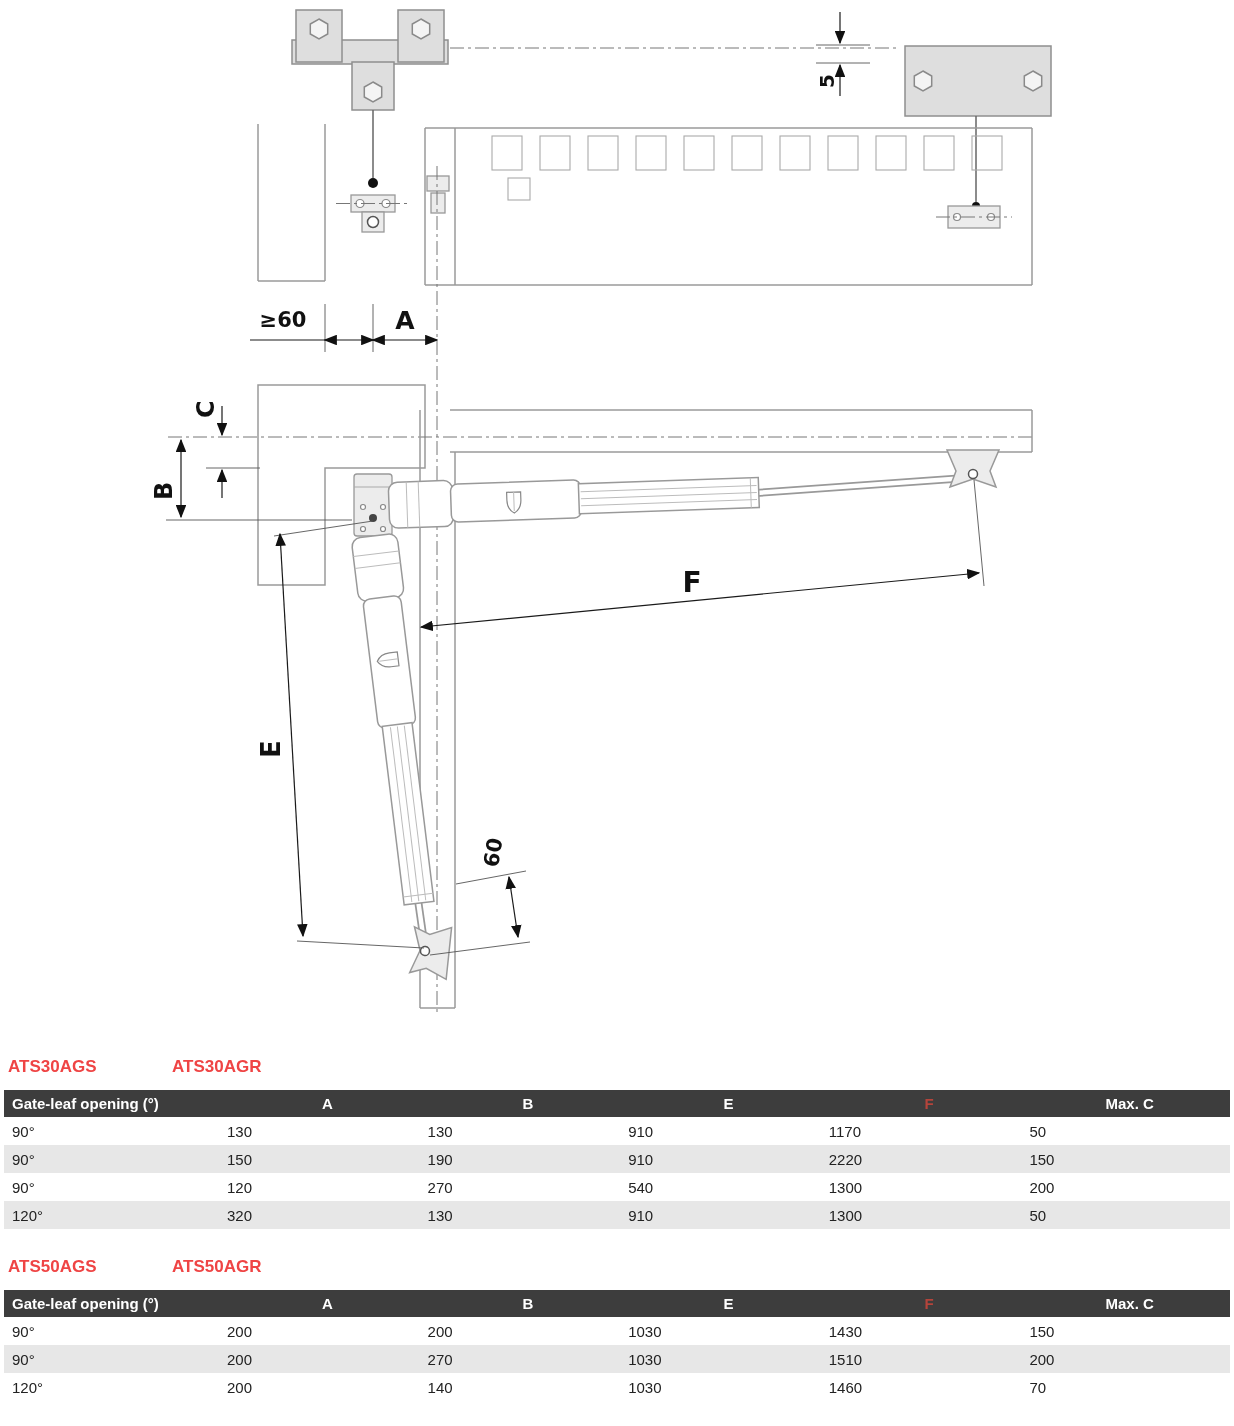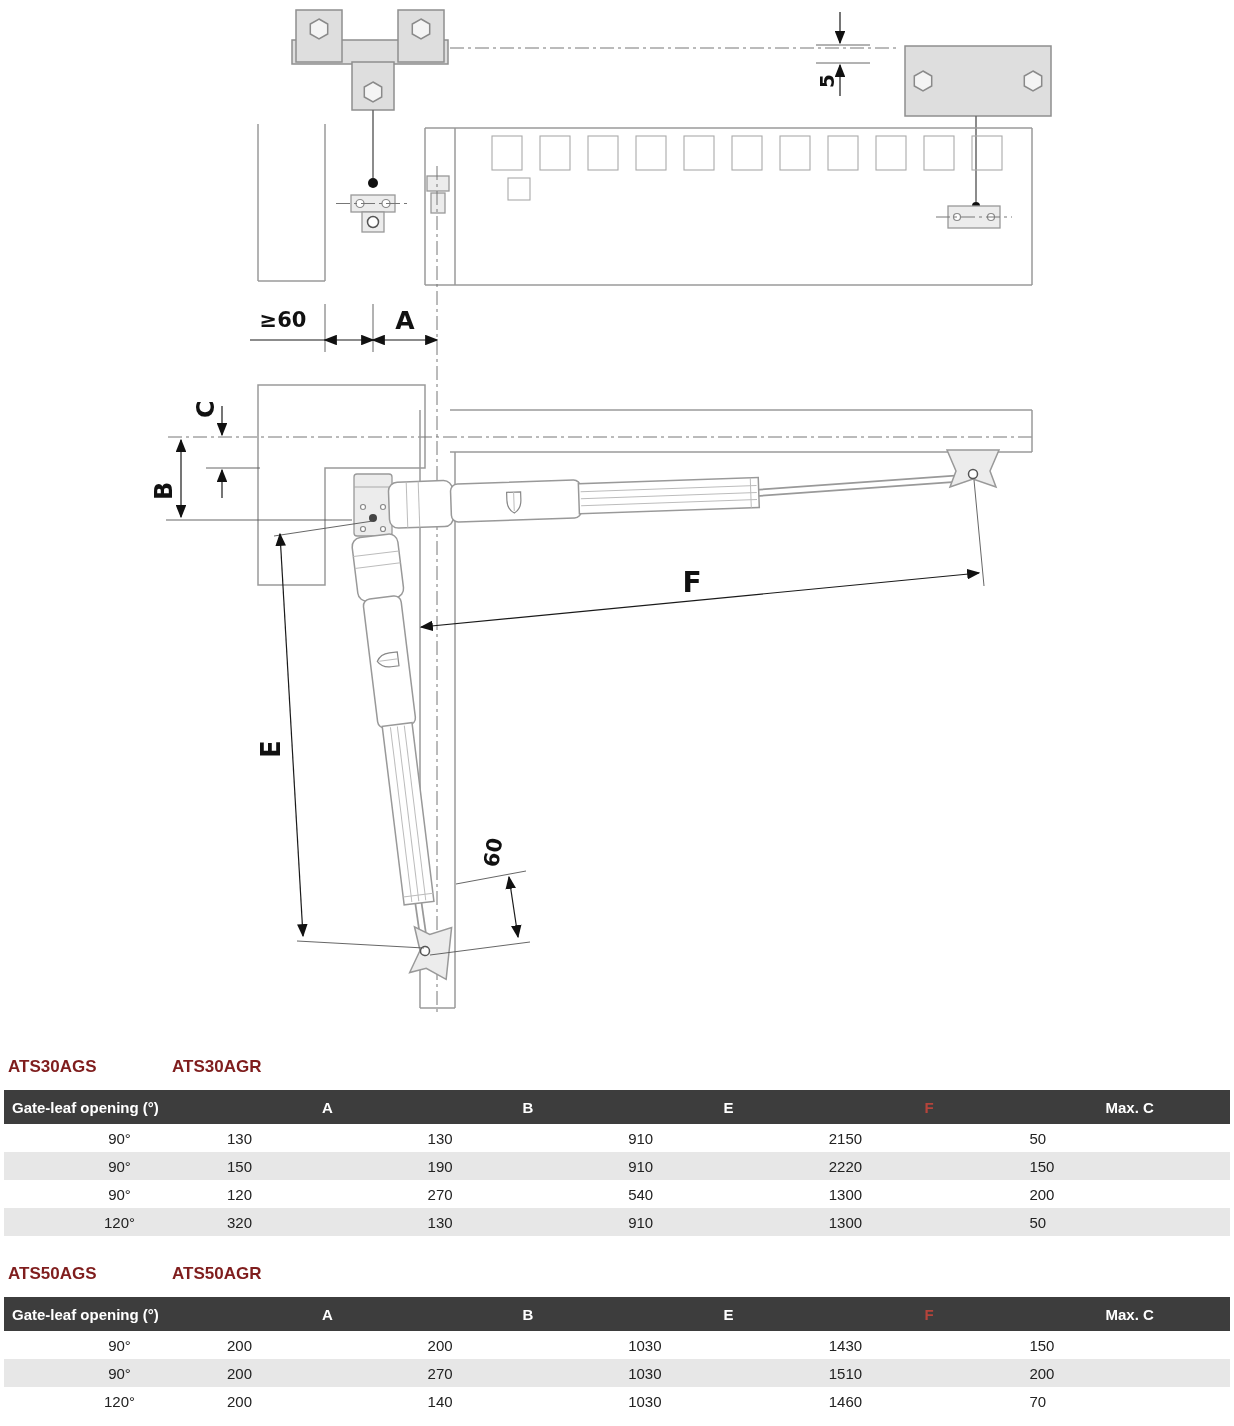--- a/index.html
+++ b/index.html
@@ -18,27 +18,27 @@
   .dim{stroke:#1a1a1a;stroke-width:1.2;fill:none;}
   .thin{stroke:#555;stroke-width:0.9;fill:none;}
   .dashdot{stroke:#777;stroke-width:1;fill:none;stroke-dasharray:14 4 3 4;}
   .stem{stroke:#666;stroke-width:1.5;fill:none;}
   .dimtext{font-weight:bold;fill:#111;}
   .hole{fill:#fff;stroke:#888;stroke-width:1.2;}
   .pivot{fill:#fff;stroke:#555;stroke-width:1.5;}
 
   
   .tables-wrap{padding:0 4px;}
-  .model-titles{display:flex;margin:12px 4px 0;font-size:17px;font-weight:bold;color:#7f1d1d;}
+  .model-titles{display:flex;margin:12px 4px 0;font-size:17px;font-weight:bold;color:#ef4444;}
   .model-titles .model-name:first-child{width:164px;}
   table.spec-table{width:1226px;border-collapse:collapse;margin-top:13px;table-layout:fixed;}
-  table.spec-table th{background:#3d3d3d;color:#fff;font-size:15px;font-weight:bold;height:34px;text-align:center;padding:0;}
+  table.spec-table th{background:#3d3d3d;color:#fff;font-size:15px;font-weight:bold;height:27px;text-align:center;padding:0;}
   table.spec-table th.col-label{text-align:left;padding-left:8px;width:215px;}
   table.spec-table td{font-size:15px;color:#222;height:28px;text-align:left;padding:0;}
-  table.spec-table td.col-label{text-align:center;padding-left:8px;}
+  table.spec-table td.col-label{text-align:left;padding-left:8px;}
   table.spec-table tbody tr:nth-child(even){background:#e7e7e7;}
   table.spec-table th.f-col{color:#b5443b;}
 </style>
 </head>
 <body>
 
 <div class="page">
 
   <div class="diagram-wrap">
     <svg width="1234" height="1045" viewBox="0 0 1234 1045">
@@ -229,21 +229,21 @@
           <th class="f-col">F</th>
           <th>Max. C</th>
         </tr>
       </thead>
       <tbody>
         <tr>
           <td class="col-label">90°</td>
           <td>130</td>
           <td>130</td>
           <td>910</td>
-          <td>2150</td>
+          <td>1170</td>
           <td>50</td>
         </tr>
         <tr>
           <td class="col-label">90°</td>
           <td>150</td>
           <td>190</td>
           <td>910</td>
           <td>2220</td>
           <td>150</td>
         </tr>

